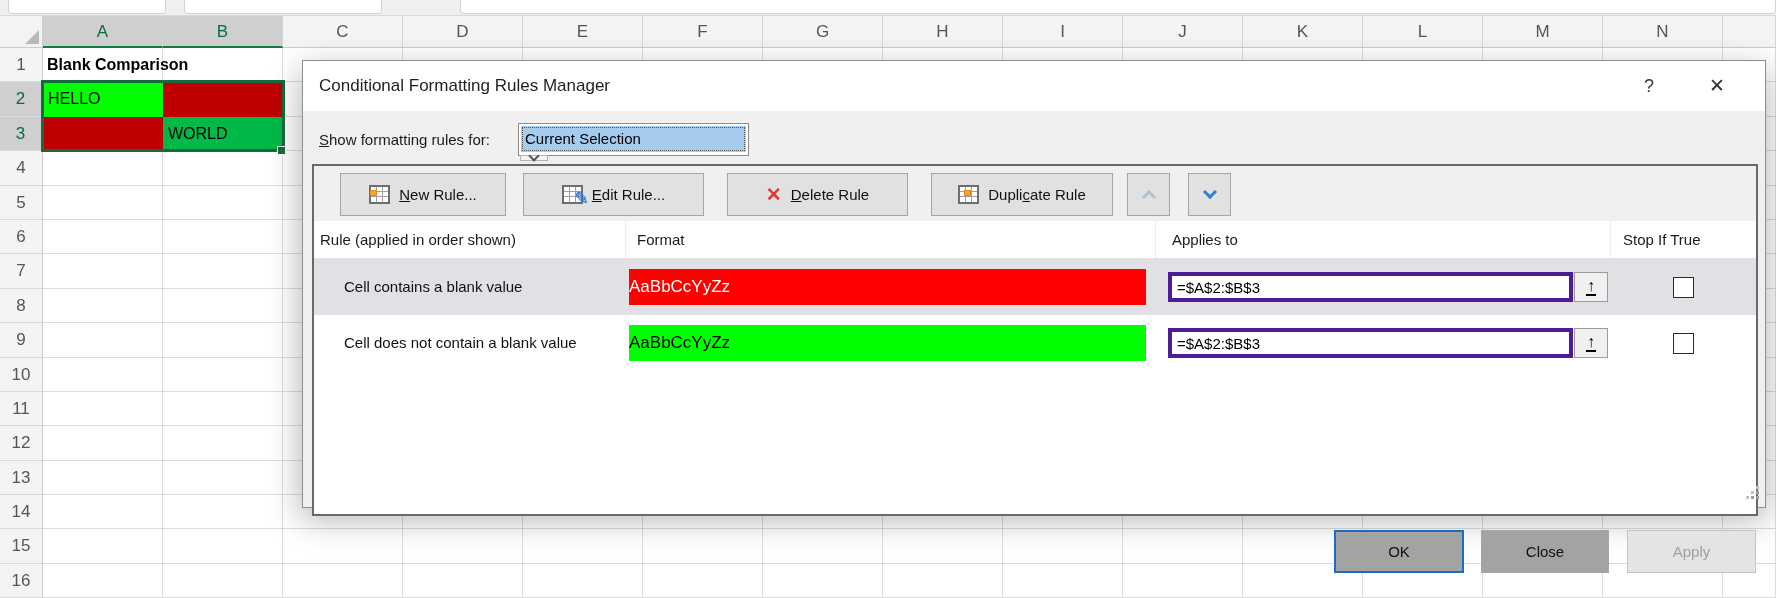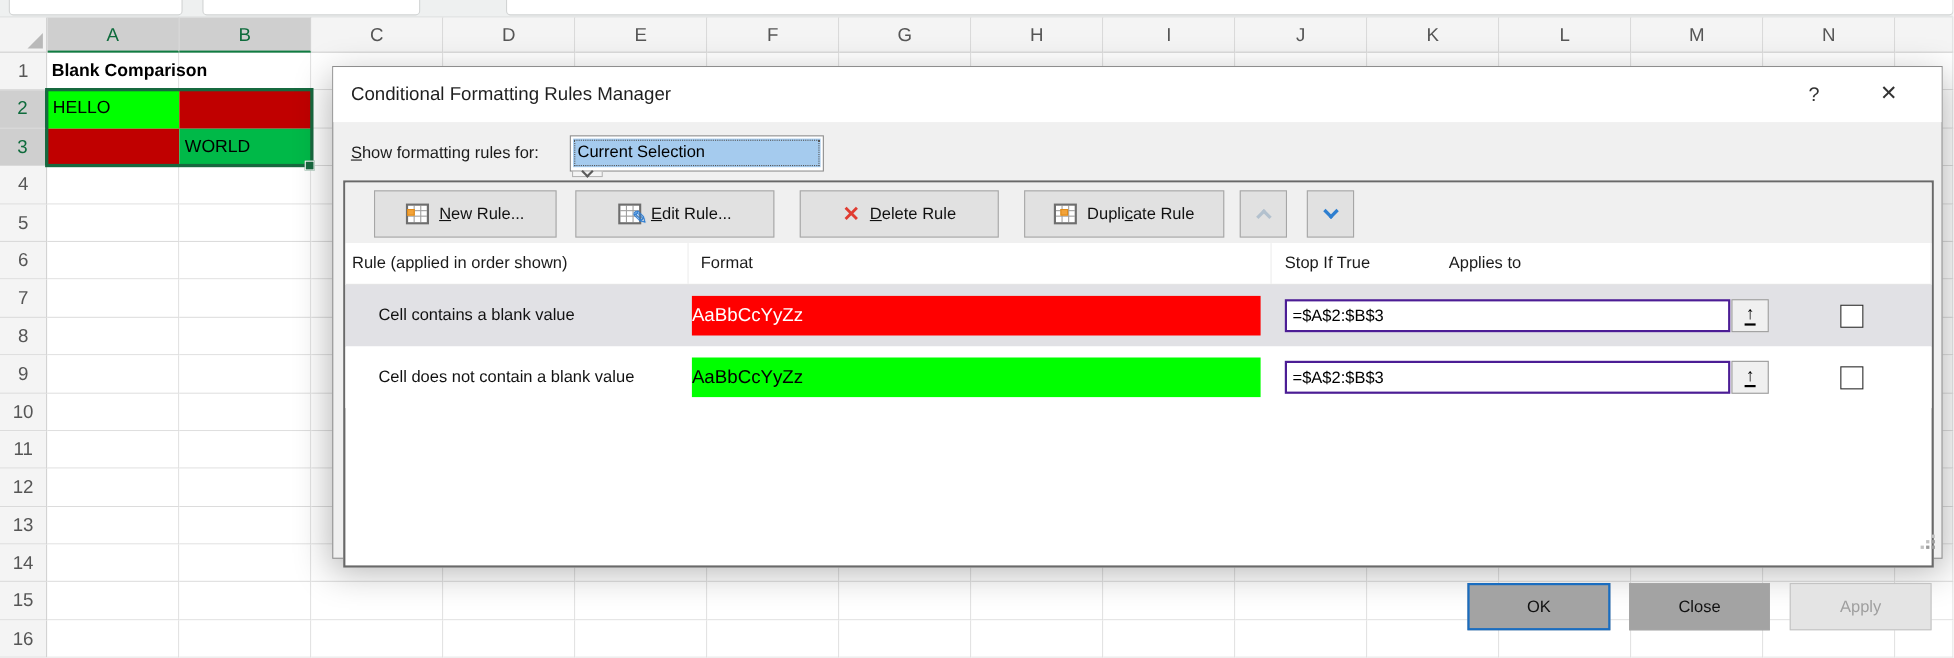--- a/index.html
+++ b/index.html
@@ -98,21 +98,21 @@
   .lh-rule { width:312px; padding-left:6px; } .lh-format { width:530px; padding-left:11px; }
   .lh-applies { width:455px; padding-left:16px; } .lh-stop { flex:1; padding-left:12px; border-right:none; }
 
   .rrow { position:absolute; left:0; right:0; height:56px; display:flex; }
   .rrow.row0 { top:93px; background:#e1e1e5; } .rrow.row1 { top:149px; background:#fff; }
   .rname { width:312px; line-height:56px; padding-left:30px; font-size:15px; color:#111; }
   .rformat { width:530px; position:relative; }
   .sample { position:absolute; left:3px; top:10px; width:517px; height:36px; line-height:36px;
             font-size:17px; }
   .rapplies { width:455px; display:flex; align-items:center; }
-  .rangebox { width:405px; height:30px; margin-left:12px; border:2px solid #4c1d95; background:#fff;
+  .rangebox { width:405px; height:30px; margin-left:12px; border:4px solid #4c1d95; background:#fff;
               font-size:15px; padding:0 5px; color:#000; font-family:"Liberation Sans", sans-serif; }
   .collapse { width:34px; height:30px; margin-left:1px; background:#f0f0f0; border:1px solid #9b9b9b;
               display:flex; align-items:center; justify-content:center; }
   .collapse span { font-weight:bold; font-size:16px; line-height:14px; color:#000;
                    border-bottom:2px solid #000; padding:0 1px 1px 1px; }
   .rstop { flex:1; display:flex; align-items:center; justify-content:center; }
   .checkbox { width:21px; height:21px; background:#fff; border:1px solid #2b2b2b; }
 
   .footer { position:absolute; left:0; right:9px; top:469px; display:flex; justify-content:flex-end; }
   .fbtn { width:130px; height:43px; font-size:15px; display:flex; align-items:center;
@@ -498,22 +498,22 @@
           <span class="chev-up"></span>
         </div>
         <div class="movebtn btn-down">
           <span class="chev-down"></span>
         </div>
       </div>
 
       <div class="lheaders">
         <div class="lh lh-rule">Rule (applied in order shown)</div>
         <div class="lh lh-format">Format</div>
+        <div class="lh lh-applies">Applies to</div>
         <div class="lh lh-stop">Stop If True</div>
-        <div class="lh lh-applies">Applies to</div>
       </div>
 
       <div class="rrow row0">
         <div class="rname">Cell contains a blank value</div>
         <div class="rformat">
           <div class="sample" style="background: rgb(255, 0, 0); color: rgb(255, 255, 255);">AaBbCcYyZz</div>
         </div>
         <div class="rapplies">
           <input class="rangebox" value="=$A$2:$B$3" style="">
           <div class="collapse">

